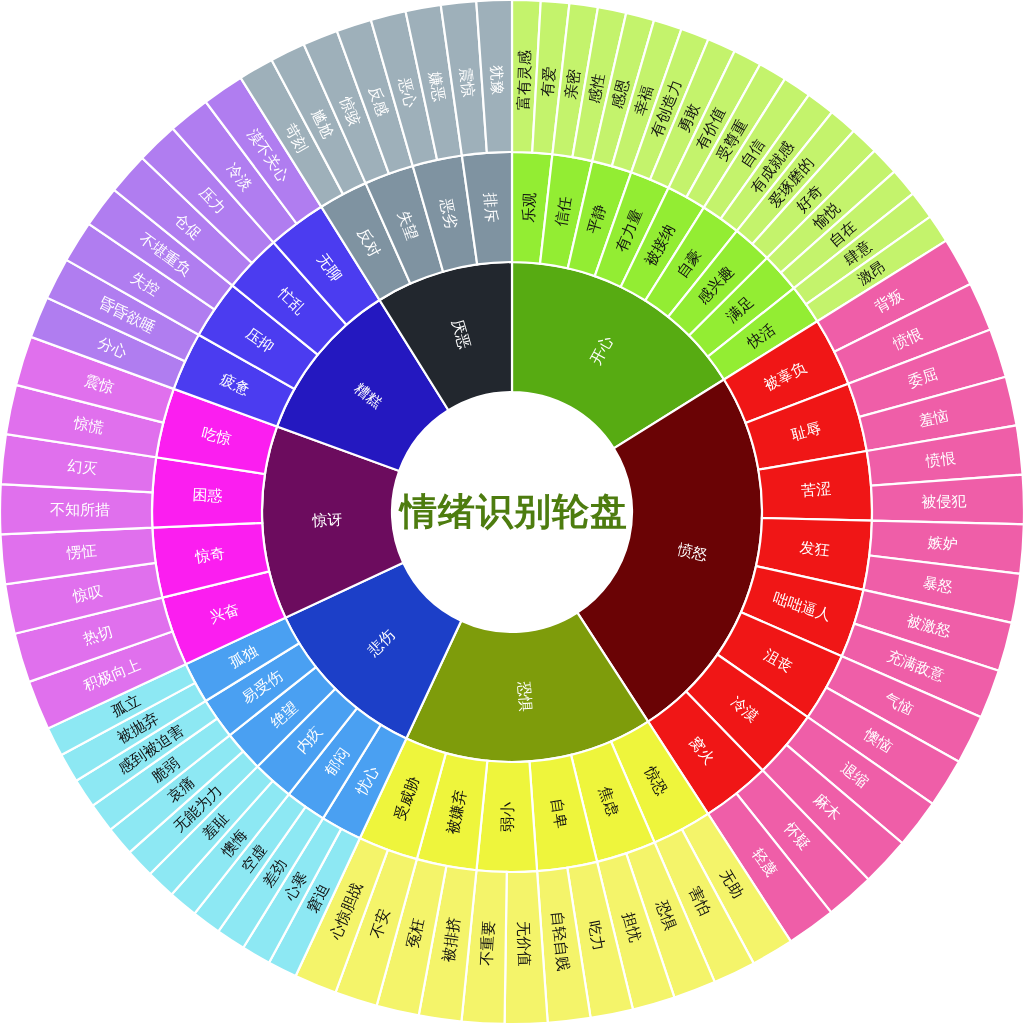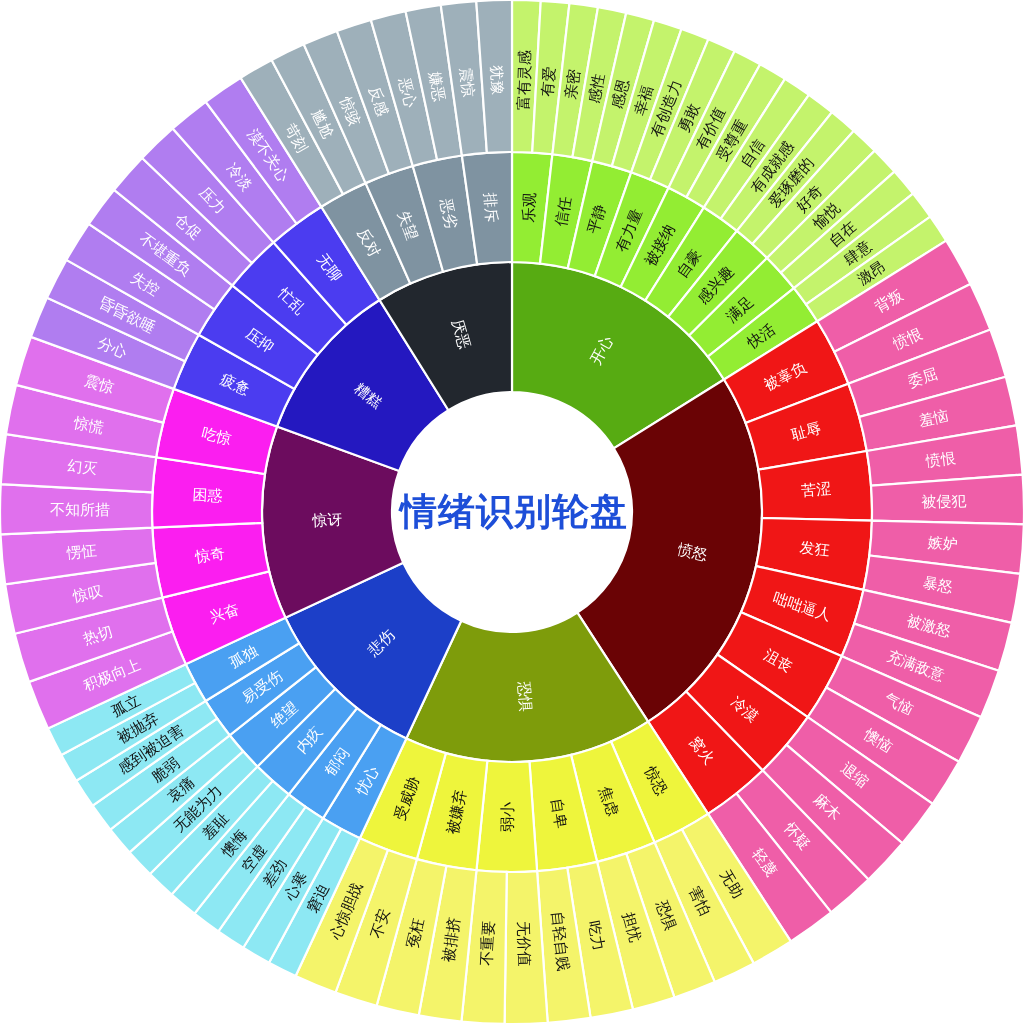--- a/index.html
+++ b/index.html
@@ -1,20 +1,20 @@
 <!DOCTYPE html>
 <html><head>
 <meta charset="utf-8">
 <style>
   html,body{margin:0;padding:0;background:#ffffff;}
   body{width:1024px;height:1024px;overflow:hidden;position:relative;font-family:"DejaVu Sans","Liberation Sans",sans-serif;}
   #wheel{position:absolute;left:0;top:0;width:1024px;height:1024px;}
   #wheel path{stroke:#ffffff;stroke-width:2.2;}
   #wheel text{font-family:"DejaVu Sans","Liberation Sans",sans-serif;}
-  .title{position:absolute;left:392px;top:478px;width:244px;height:68px;display:flex;align-items:center;justify-content:center;font-size:37px;font-weight:bold;color:#1d4ed8;letter-spacing:1px;font-family:Liberation Sans, sans-serif;}
+  .title{position:absolute;left:392px;top:478px;width:244px;height:68px;display:flex;align-items:center;justify-content:center;font-size:37px;font-weight:bold;color:#4d7c0f;letter-spacing:1px;font-family:Liberation Sans, sans-serif;}
 </style>
 </head>
 <body>
 
 <svg id="wheel" viewBox="0 0 1024 1024" xmlns="http://www.w3.org/2000/svg">
   <g id="ring-core">
       <path d="M512,262 A250,250 0 0 1 724.0120240391064,379.52018394169875 L613.7657715387711,448.4096882920154 A120,120 0 0 0 512,392 Z" fill="#57ab12"></path>
       <text x="601.6897797455724" y="350.1953541792118" fill="#ffffff" font-size="15" text-anchor="middle" dominant-baseline="central" transform="rotate(-61 601.6897797455724 350.1953541792118)">开心</text>
       <path d="M724.0120240391064,379.52018394169875 A250,250 0 0 1 648.1597587537568,721.667641986356 L577.3566842018033,612.6404681534509 A120,120 0 0 0 613.7657715387711,448.4096882920154 Z" fill="#6a0305"></path>
       <text x="692.6147613171877" y="552.041328578549" fill="#ffffff" font-size="15" text-anchor="middle" dominant-baseline="central" transform="rotate(12.5 692.6147613171877 552.041328578549)">愤怒</text>

